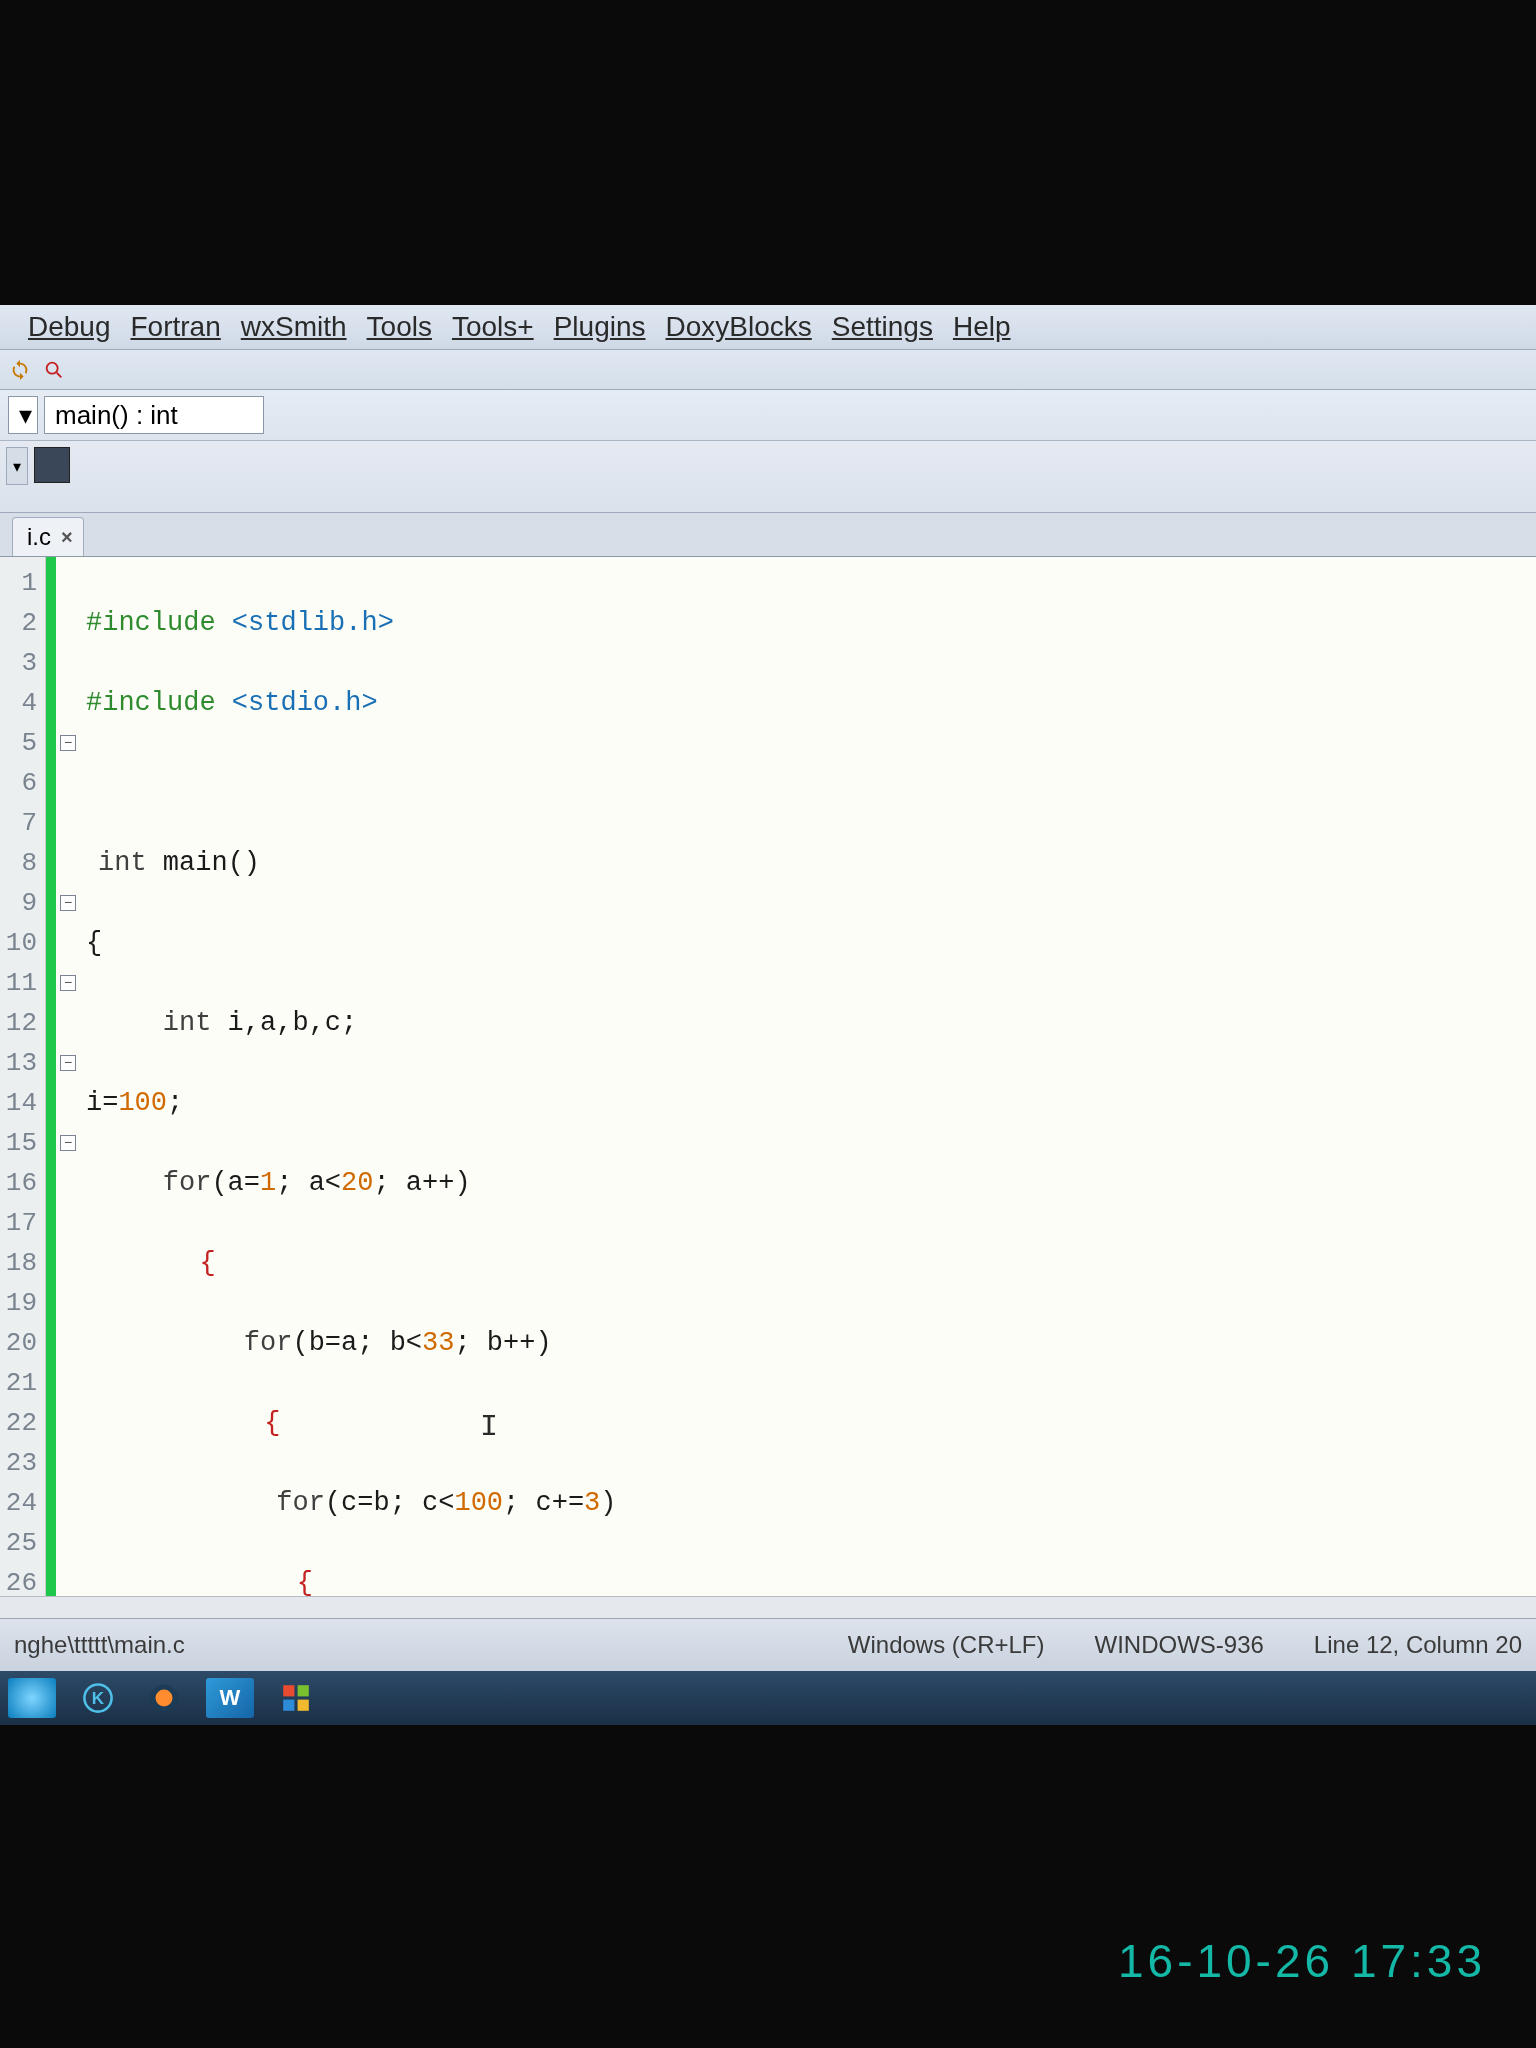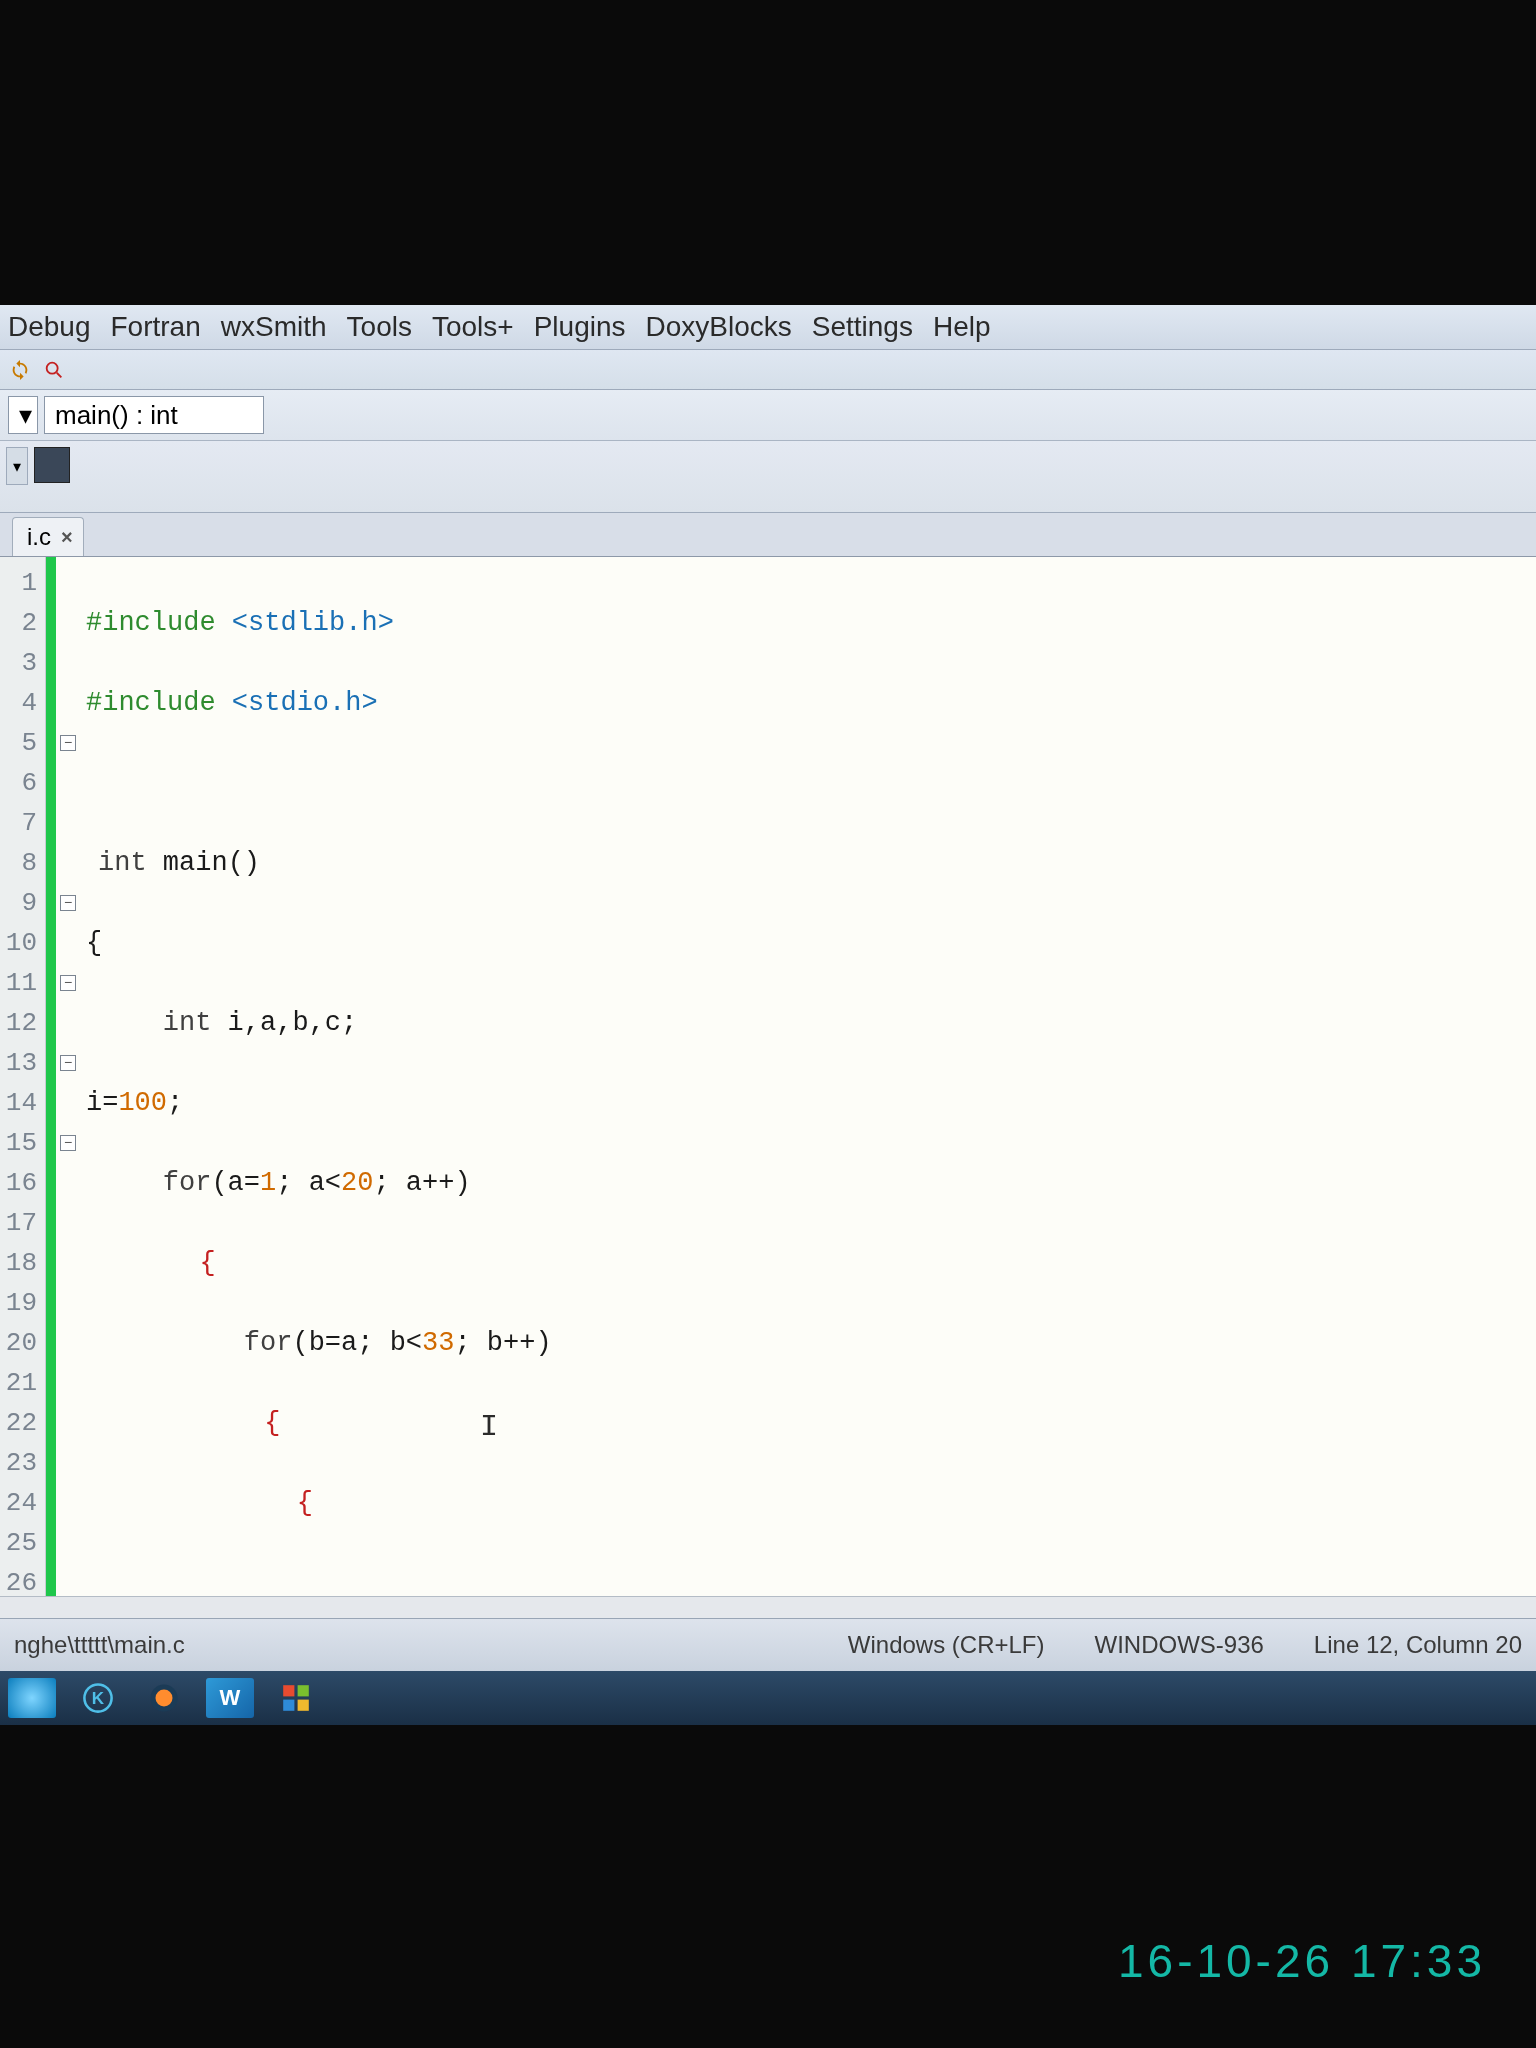--- a/index.html
+++ b/index.html
@@ -16,26 +16,27 @@
   top: 305px;
   left: 0;
   width: 1536px;
   height: 1420px;
   background: linear-gradient(180deg, #d4dce8 0%, #dde5ed 10%, #e6ebef 100%);
   display: flex;
   flex-direction: column;
 }
 .menubar {
   display: flex;
-  padding: 6px 8px;
+  padding: 6px 28px;
   gap: 20px;
   font-size: 28px;
   color: #2a2a2a;
   background: linear-gradient(180deg, #e0e8f2, #cfd9e6);
   border-bottom: 1px solid #9eaabb;
+  text-decoration: underline;
 }
 .menubar span { cursor: default; }
 .toolbar-row {
   background: linear-gradient(180deg, #dfe7f2, #d5dfe9);
   border-bottom: 1px solid #9eaabb;
   padding: 4px 6px;
   min-height: 40px;
   display: flex;
   align-items: center;
   gap: 6px;
@@ -311,20 +312,21 @@
 <div class="codeline"><span class="pp">#include </span><span class="inc">&lt;stdio.h&gt;</span></div>
 <div class="codeline"></div>
 <div class="codeline"><span class="kw">int</span><span> main</span><span>()</span></div>
 <div class="codeline"><span>{</span></div>
 <div class="codeline"><span>    </span><span class="kw">int</span><span> i,a,b,c;</span></div>
 <div class="codeline"><span>i=</span><span class="num">100</span><span>;</span></div>
 <div class="codeline"><span>    </span><span class="kw">for</span><span>(a=</span><span class="num">1</span><span>; a&lt;</span><span class="num">20</span><span>; a++)</span></div>
 <div class="codeline"><span class="op">       {</span></div>
 <div class="codeline"><span>         </span><span class="kw">for</span><span>(b=a; b&lt;</span><span class="num">33</span><span>; b++)</span></div>
 <div class="codeline"><span class="op">           {</span></div>
+<div class="codeline"><span>           </span><span class="kw">for</span><span>(c=b; c&lt;</span><span class="num">100</span><span>; c+=</span><span class="num">3</span><span>)</span></div>
 <div class="codeline"><span class="op">             {</span></div>
 
 
 
 
 
 
 
 
 

